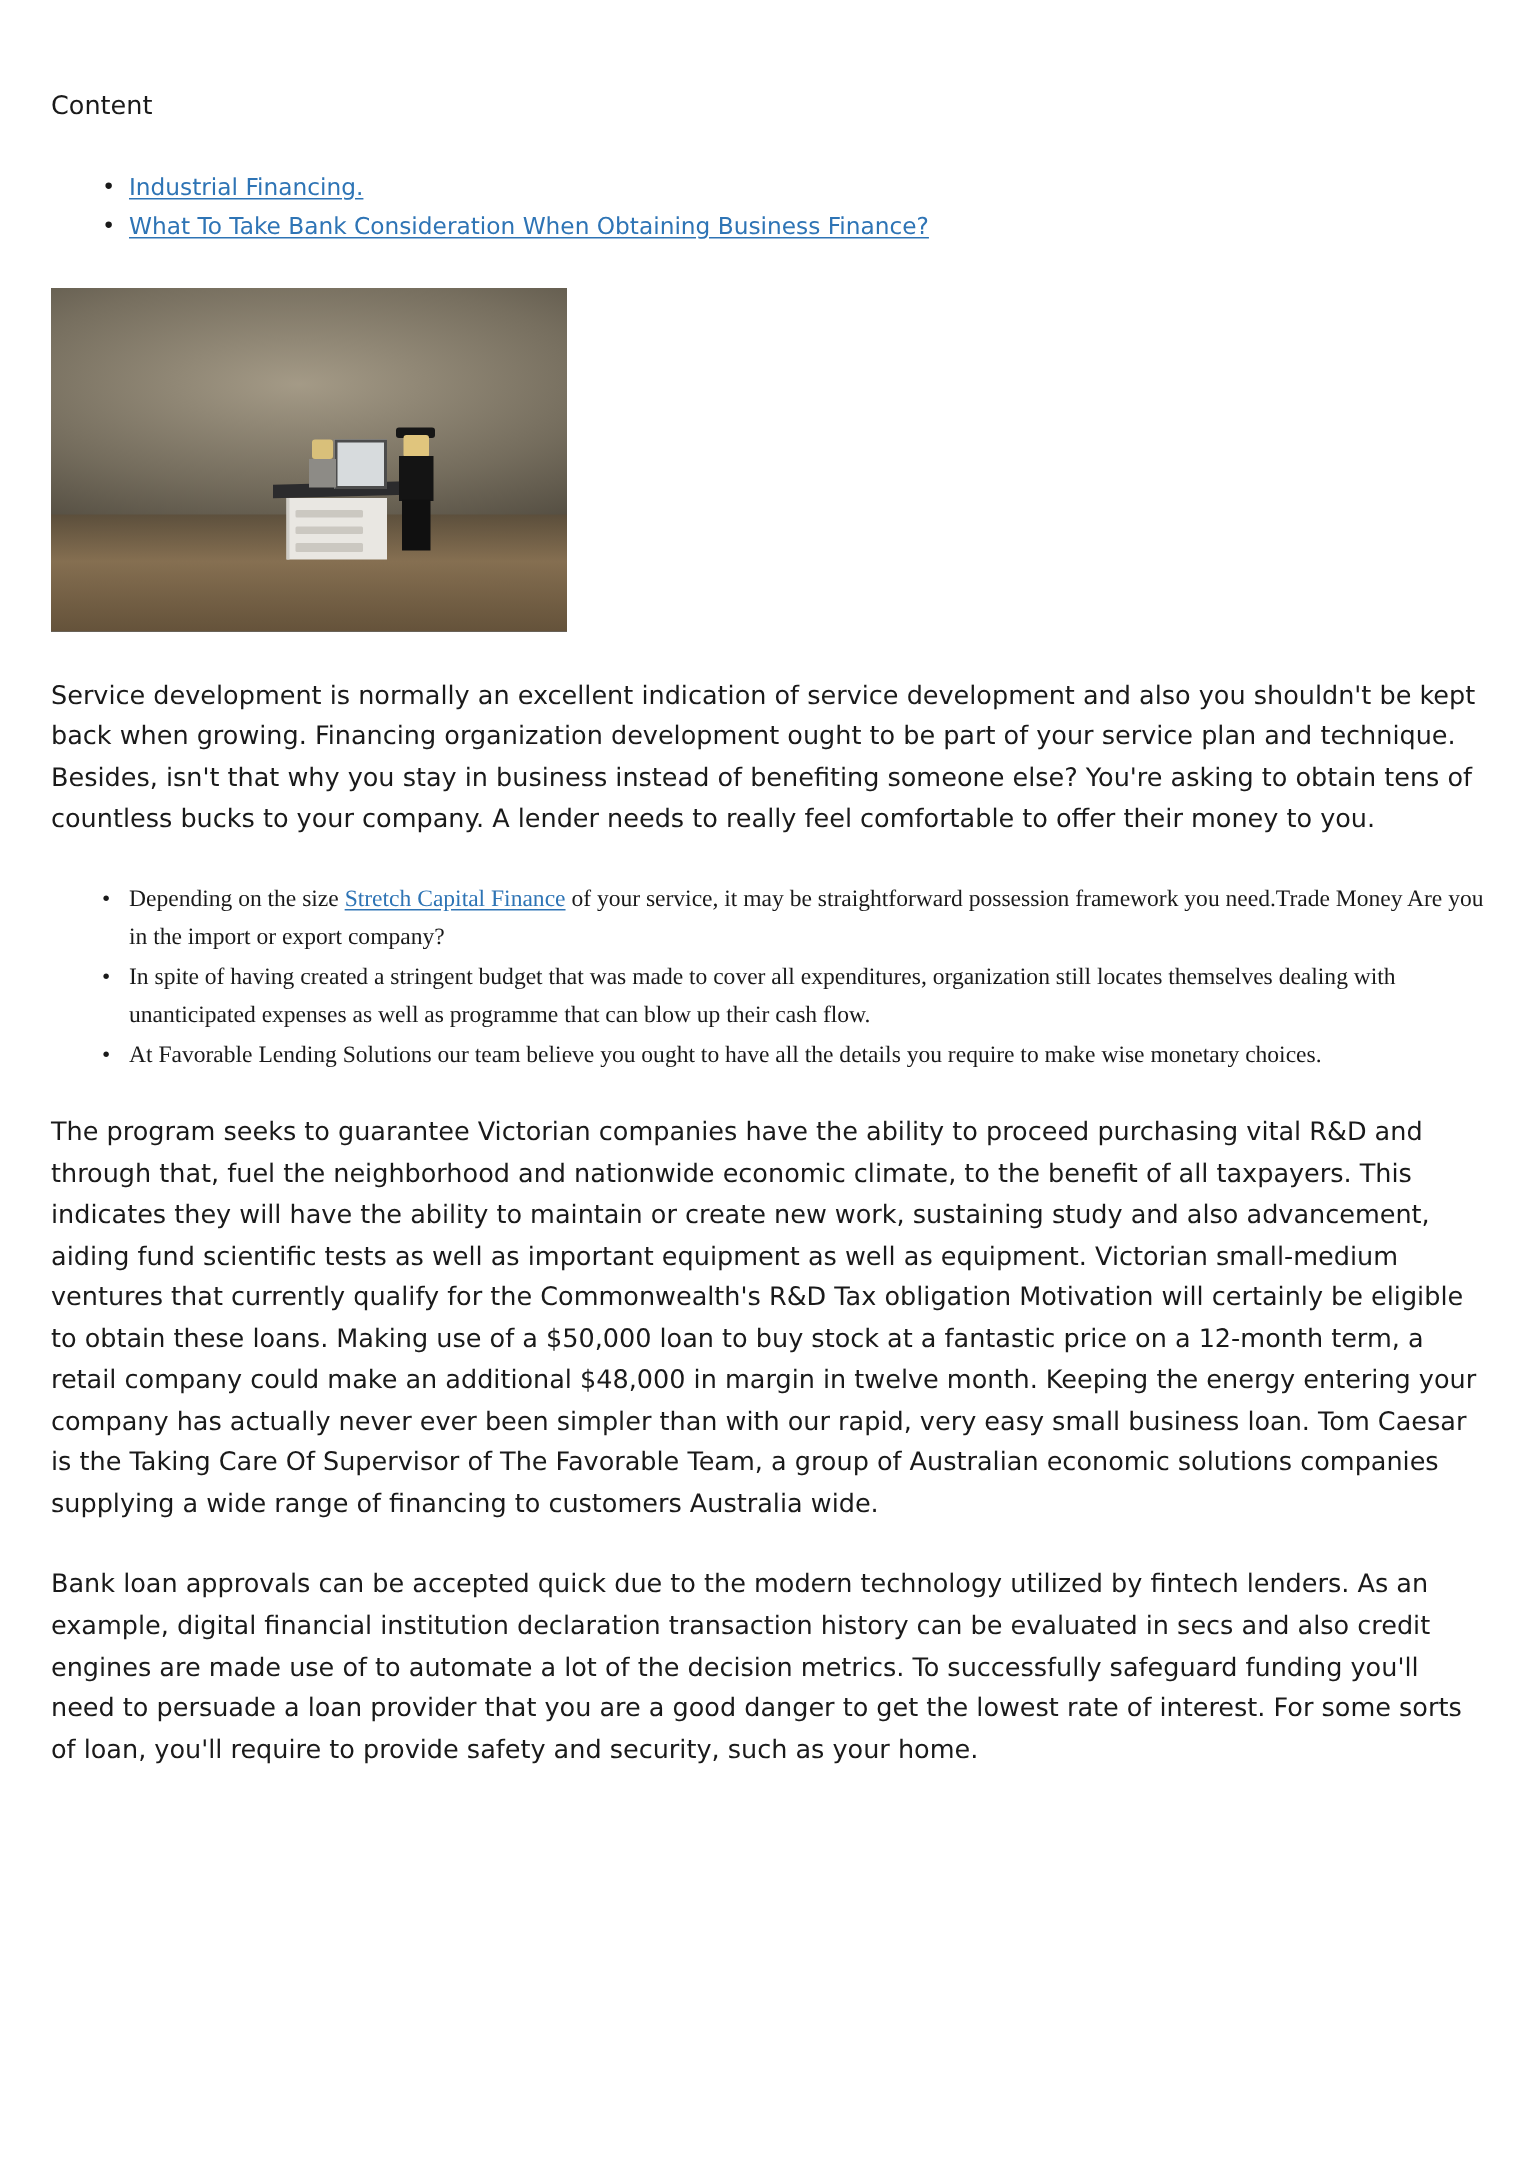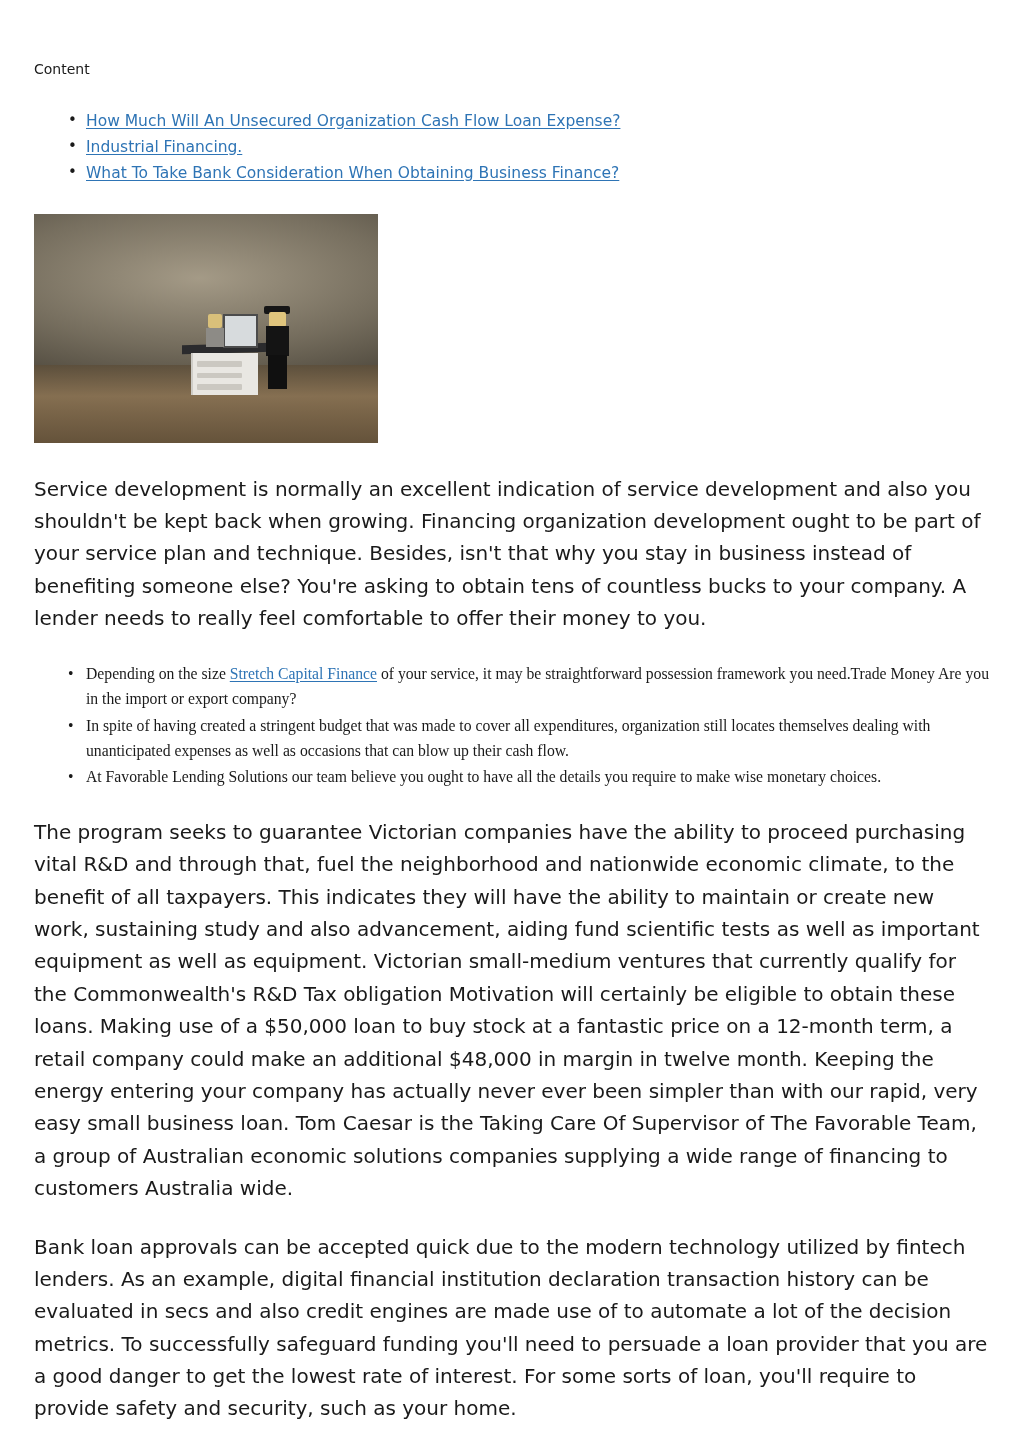--- a/index.html
+++ b/index.html
@@ -14,21 +14,21 @@
     color: #1a1a1a;
     position: relative;
     overflow: hidden;
   }
   .page {
     padding: 60px 34px 0 34px;
     box-sizing: border-box;
     width: 1024px;
   }
   .content-label {
-    font-size: 14px;
+    font-size: 17px;
     color: #1a1a1a;
     margin: 0 0 28px 0;
     line-height: 1.4;
   }
   ul.toc {
     list-style: none;
     margin: 0 0 28px 0;
     padding: 0 0 0 52px;
   }
   ul.toc li {
@@ -154,21 +154,21 @@
   }
   .photo .fig-right-legs {
     position: absolute;
     left: 68%;
     top: 61.5%;
     width: 5.6%;
     height: 15%;
     background: #101010;
   }
   p.body {
-    font-size: 20px;
+    font-size: 17px;
     line-height: 1.62;
     margin: 0 0 26px 0;
     color: #1a1a1a;
   }
   ul.bullets {
     list-style: none;
     margin: 0 0 26px 0;
     padding: 0 0 0 52px;
   }
   ul.bullets li {
@@ -196,23 +196,20 @@
   }
 </style>
 </head>
 <body>
 
 <div class="page">
 
   <p class="content-label">Content</p>
 
   <ul class="toc">
-    <li>
-      <a href="#">How Much Will An Unsecured Organization Cash Flow Loan Expense?</a>
-    </li>
     <li>
       <a href="#">Industrial Financing.</a>
     </li>
     <li>
       <a href="#">What To Take Bank Consideration When Obtaining Business Finance?</a>
     </li>
   </ul>
 
   <div class="figure">
     <div class="photo">
@@ -229,21 +226,21 @@
       <div class="fig-right-head"></div>
       <div class="fig-right-body"></div>
       <div class="fig-right-legs"></div>
     </div>
   </div>
 
   <p class="body">Service development is normally an excellent indication of service development and also you shouldn't be kept back when growing. Financing organization development ought to be part of your service plan and technique. Besides, isn't that why you stay in business instead of benefiting someone else? You're asking to obtain tens of countless bucks to your company. A lender needs to really feel comfortable to offer their money to you.</p>
 
   <ul class="bullets">
     <li><span>Depending on the size </span><a class="inline-link" href="#">Stretch Capital Finance</a><span> of your service, it may be straightforward possession framework you need.Trade Money Are you in the import or export company?</span></li>
-    <li><span>In spite of having created a stringent budget that was made to cover all expenditures, organization still locates themselves dealing with unanticipated expenses as well as occasions that can blow up their cash flow.</span></li>
+    <li><span>In spite of having created a stringent budget that was made to cover all expenditures, organization still locates themselves dealing with unanticipated expenses as well as programme that can blow up their cash flow.</span></li>
     <li><span>At Favorable Lending Solutions our team believe you ought to have all the details you require to make wise monetary choices.</span></li>
   </ul>
 
   <p class="body">The program seeks to guarantee Victorian companies have the ability to proceed purchasing vital R&amp;D and through that, fuel the neighborhood and nationwide economic climate, to the benefit of all taxpayers. This indicates they will have the ability to maintain or create new work, sustaining study and also advancement, aiding fund scientific tests as well as important equipment as well as equipment. Victorian small-medium ventures that currently qualify for the Commonwealth's R&amp;D Tax obligation Motivation will certainly be eligible to obtain these loans. Making use of a $50,000 loan to buy stock at a fantastic price on a 12-month term, a retail company could make an additional $48,000 in margin in twelve month. Keeping the energy entering your company has actually never ever been simpler than with our rapid, very easy small business loan. Tom Caesar is the Taking Care Of Supervisor of The Favorable Team, a group of Australian economic solutions companies supplying a wide range of financing to customers Australia wide.</p>
 
 
   <p class="body">Bank loan approvals can be accepted quick due to the modern technology utilized by fintech lenders. As an example, digital financial institution declaration transaction history can be evaluated in secs and also credit engines are made use of to automate a lot of the decision metrics. To successfully safeguard funding you'll need to persuade a loan provider that you are a good danger to get the lowest rate of interest. For some sorts of loan, you'll require to provide safety and security, such as your home.</p>
 
 </div>
 

